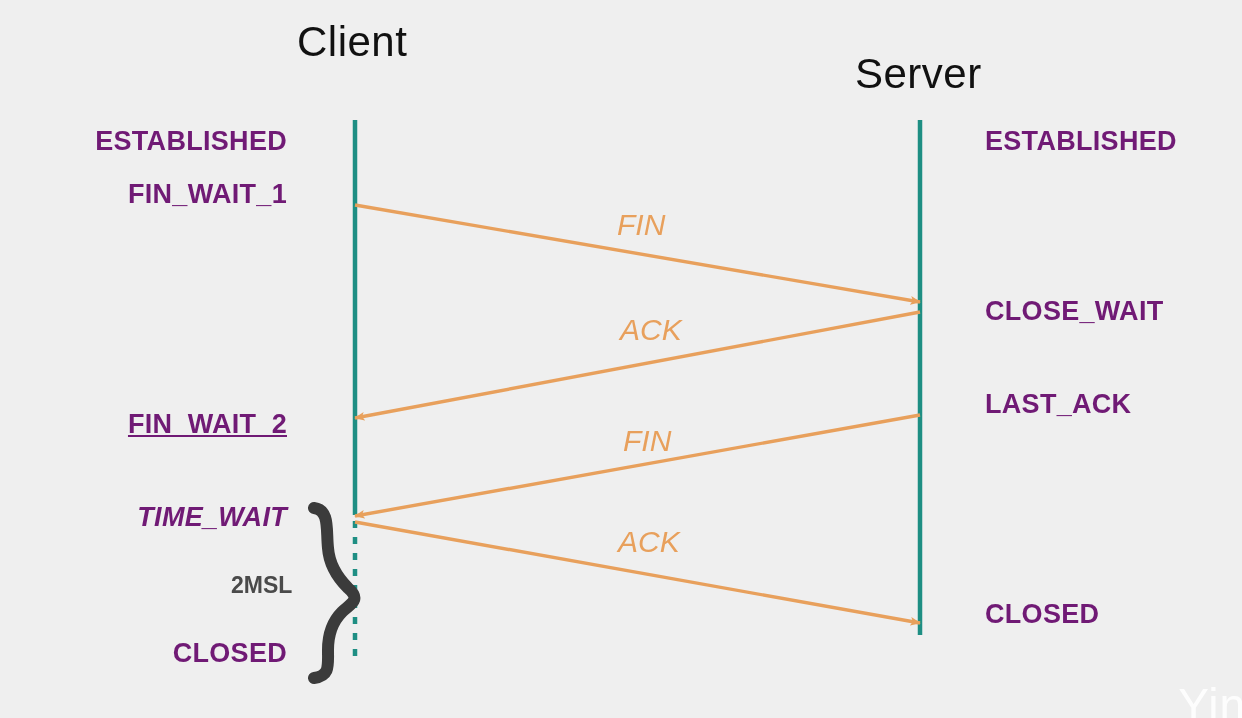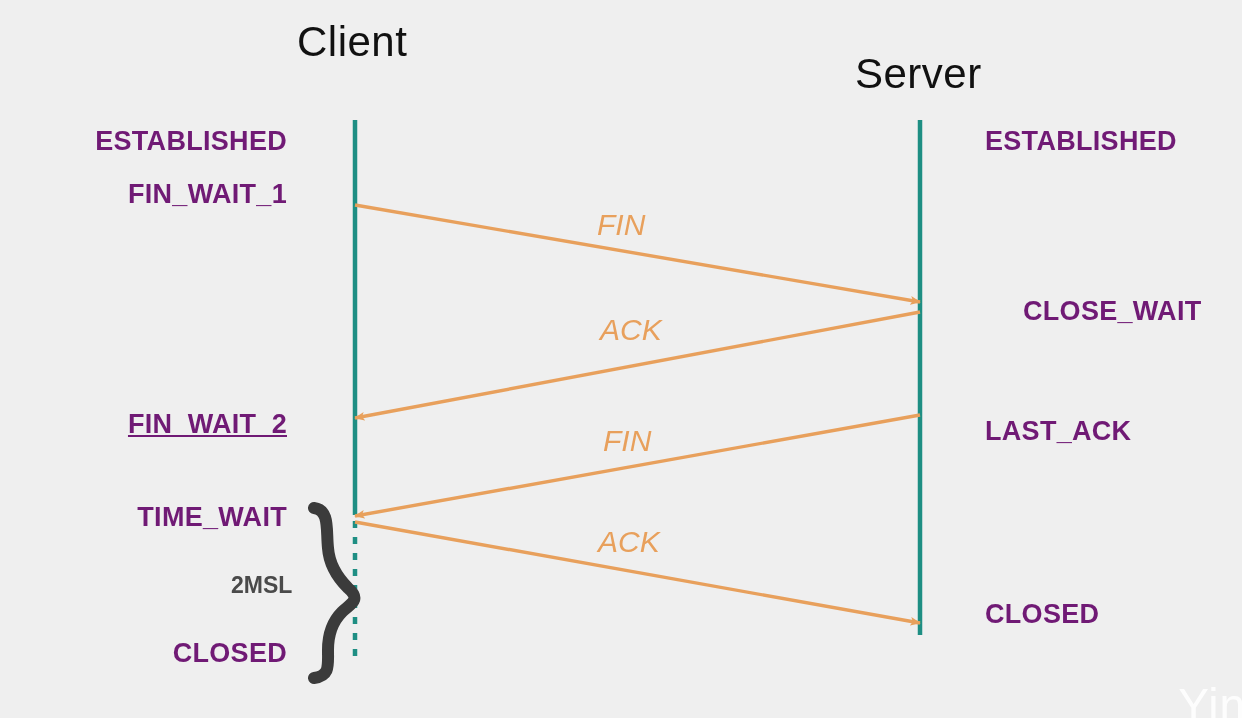--- a/index.html
+++ b/index.html
@@ -33,20 +33,21 @@
   }
   .state.right-align{text-align:right;}
 
   .msg{
     position:absolute;
     font-size:30px;
     font-style:italic;
     color:#e8a05c;
     white-space:nowrap;
     font-weight:400;
+    margin-left:20px;
   }
 
   #msl-label{
     position:absolute;
     font-size:23px;
     color:#4a4a4a;
     font-weight:700;
     white-space:nowrap;
     left:231px;top:572px;
   }
@@ -97,27 +98,27 @@
       </g>
   </svg>
 
   <div class="hdr" id="hdr-client">Client</div>
   <div class="hdr" id="hdr-server">Server</div>
 
   <div id="client-state-layer">
       <div class="state right-align" style="right: 955px; top: 126px;">ESTABLISHED</div>
       <div class="state right-align" style="right: 955px; top: 179px;">FIN_WAIT_1</div>
       <div class="state right-align" style="right: 955px; top: 409px; text-decoration: underline;">FIN_WAIT_2</div>
-      <div class="state right-align" style="right: 955px; top: 502px;">TIME_WAIT</div>
+      <div class="state right-align" style="right: 955px; top: 502px; font-style: italic;">TIME_WAIT</div>
       <div class="state right-align" style="right: 955px; top: 638px;">CLOSED</div>
     </div>
   <div id="server-state-layer">
       <div class="state" style="left: 985px; top: 126px;">ESTABLISHED</div>
-      <div class="state" style="left: 985px; top: 296px; margin-left: 38px;">CLOSE_WAIT</div>
-      <div class="state" style="left: 985px; top: 416px;">LAST_ACK</div>
+      <div class="state" style="left: 985px; top: 296px;">CLOSE_WAIT</div>
+      <div class="state" style="left: 985px; top: 389px;">LAST_ACK</div>
       <div class="state" style="left: 985px; top: 599px;">CLOSED</div>
     </div>
   <div id="msg-label-layer">
       <div class="msg" style="left: 597px; top: 208px;">FIN</div>
       <div class="msg" style="left: 600px; top: 313px;">ACK</div>
       <div class="msg" style="left: 603px; top: 424px;">FIN</div>
       <div class="msg" style="left: 598px; top: 525px;">ACK</div>
     </div>
 
   <div id="brace">

